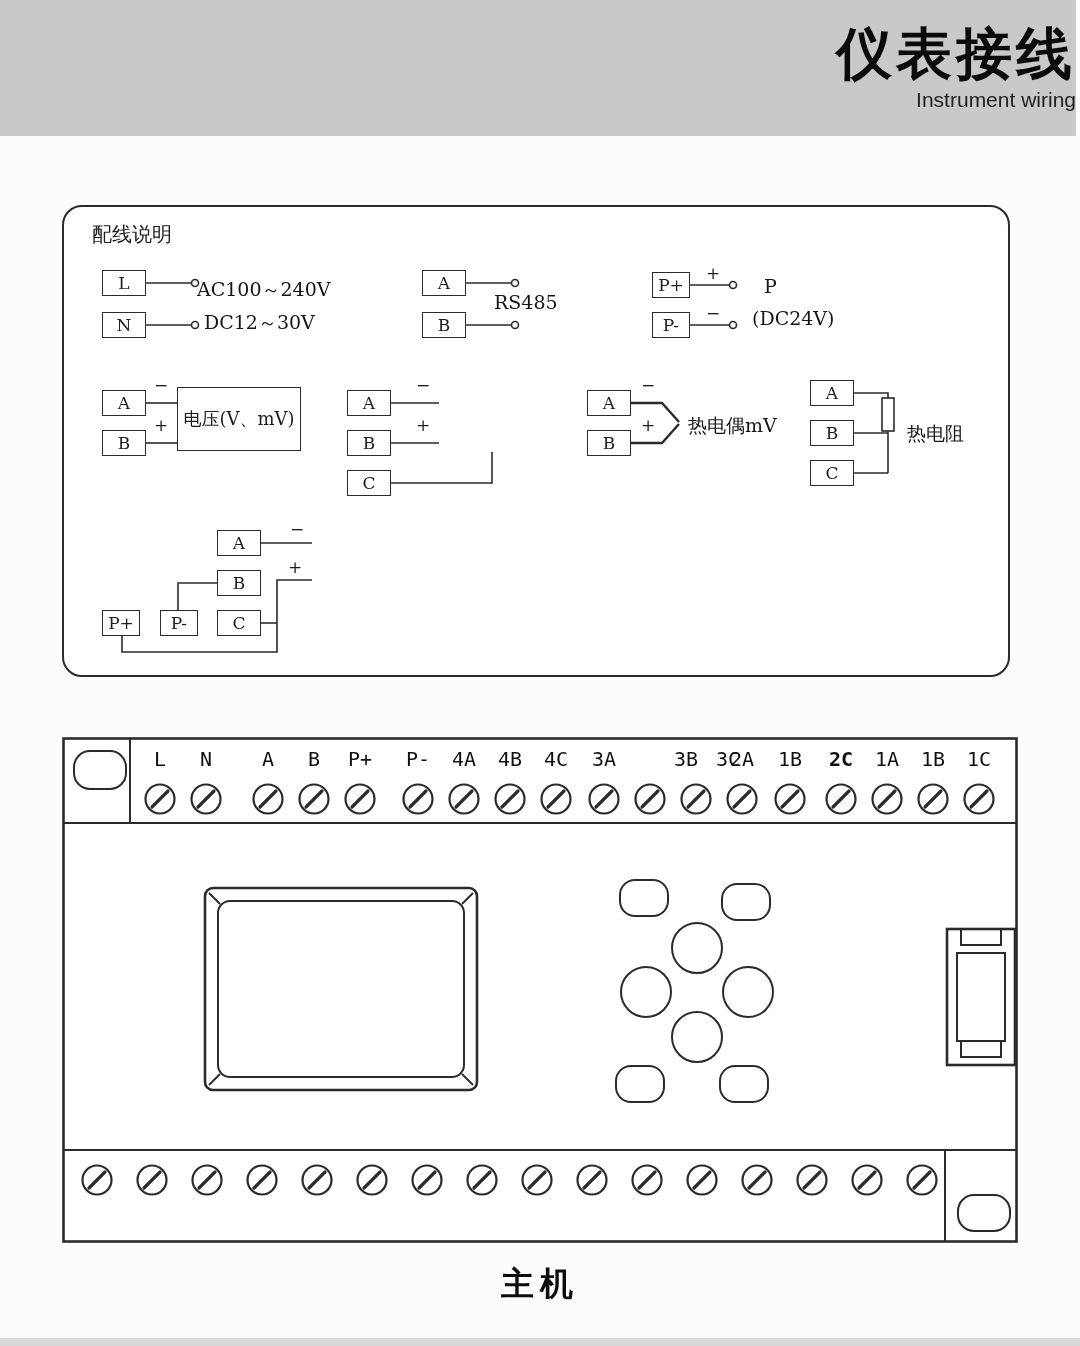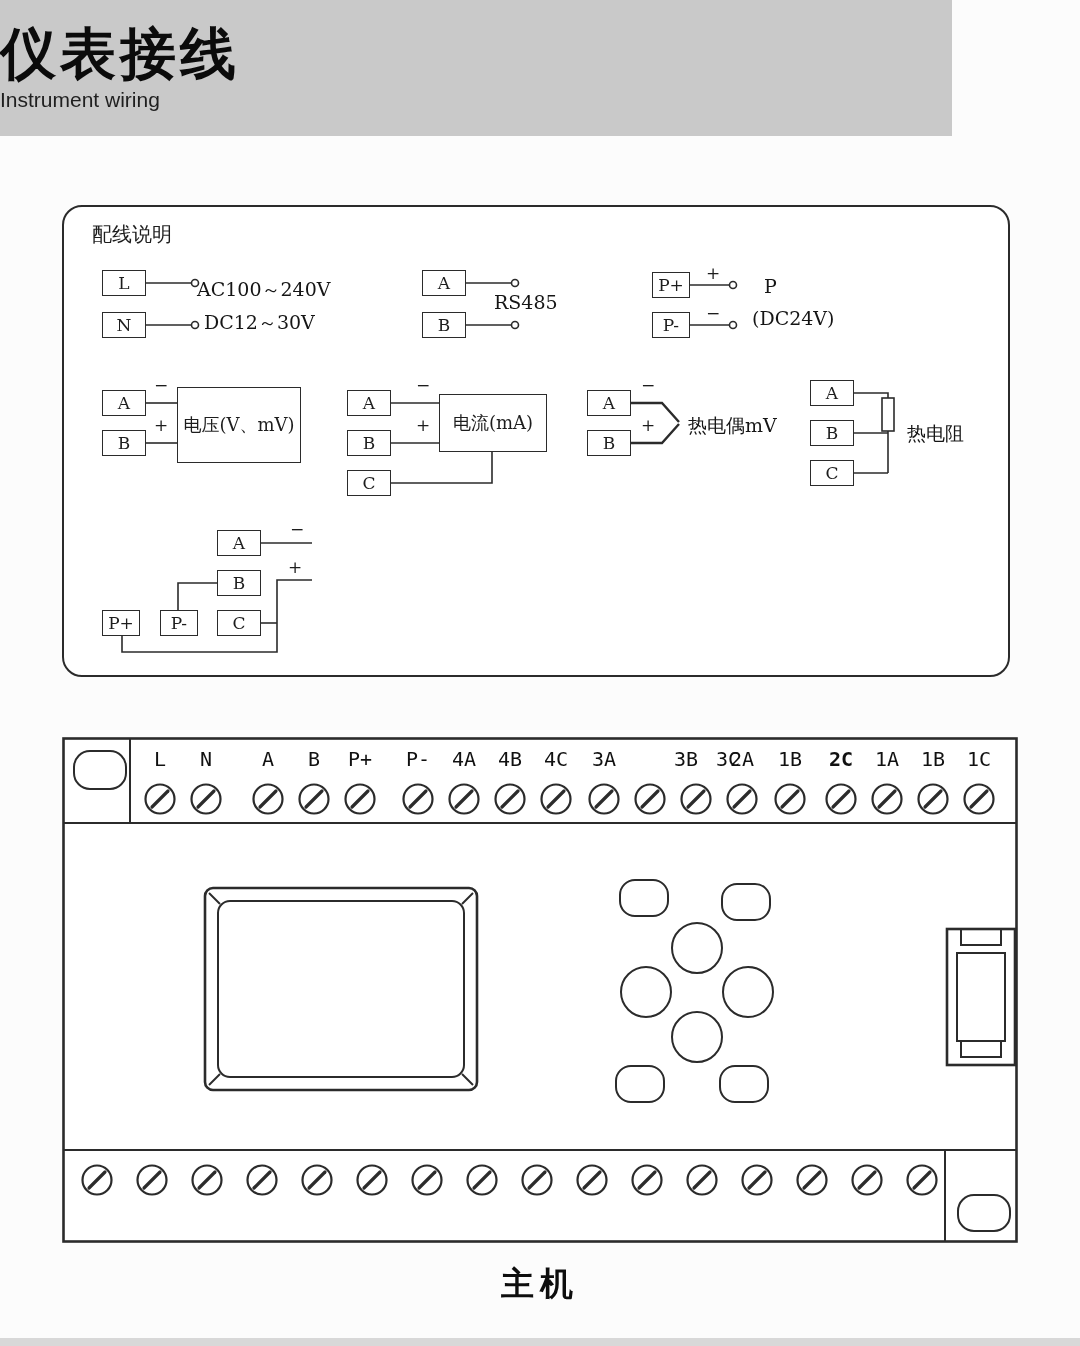--- a/index.html
+++ b/index.html
@@ -1,21 +1,21 @@
 <!DOCTYPE html>
 <html><head>
 <meta charset="utf-8">
 <style>
   *{box-sizing:border-box;margin:0;padding:0}
   html,body{background:#ffffff}
   body{width:1080px;margin:0;font-family:"Liberation Sans","DejaVu Sans",sans-serif;color:#1d1d1d}
   .page{position:relative;width:1080px;height:1346px;background:#fcfcfc;overflow:hidden}
 
   
-  .banner{position:absolute;left:0;top:0;width:952px;height:136px;background:#c9c9c9;text-align:left}
+  .banner{position:absolute;left:0;top:0;width:1076px;height:136px;background:#c9c9c9;text-align:right}
   .banner h1{padding-top:26px;font-size:56px;line-height:1;font-weight:bold;letter-spacing:4px;color:#0b0b0b;
              font-family:"DejaVu Sans","Liberation Sans",sans-serif}
   .banner .sub{margin-top:6px;font-size:21px;color:#1f1f1f}
 
   
   .panel{position:absolute;left:62px;top:205px;width:948px;height:472px;border:2px solid #2b2b2b;
          border-radius:20px;background:#ffffff}
   .panel .wires{position:absolute;left:0;top:0;width:948px;height:472px;pointer-events:none}
   .panel-title{position:absolute;left:28px;top:14px;font-size:20px;z-index:2;
                font-family:"DejaVu Serif","Liberation Serif",serif}
@@ -113,28 +113,27 @@
     <div class="tbox w38" style="left:588px;top:105px">P-</div>
     <div class="sign" style="left:642px;top:56px">+</div>
     <div class="sign" style="left:642px;top:96px">−</div>
     <div class="wtext" style="left:700px;top:68px">P</div>
     <div class="wtext" style="left:688px;top:100px">(DC24V)</div>
 
     <div class="tbox" style="left:38px;top:183px">A</div>
     <div class="tbox" style="left:38px;top:223px">B</div>
     <div class="sign" style="left:90px;top:168px">−</div>
     <div class="sign" style="left:90px;top:208px">+</div>
-    <div class="fbox" style="left:113px;top:180px;width:124px;height:76px">电压(V、mV)</div>
+    <div class="fbox" style="left:113px;top:180px;width:124px;height:64px">电压(V、mV)</div>
 
     <div class="tbox" style="left:283px;top:183px">A</div>
     <div class="tbox" style="left:283px;top:223px">B</div>
     <div class="tbox" style="left:283px;top:263px">C</div>
     <div class="sign" style="left:352px;top:168px">−</div>
     <div class="sign" style="left:352px;top:208px">+</div>
-    <div class="fbox" style="left:375px;top:187px;width:108px;height:58px">电流(mA)</div>
 
     <div class="tbox" style="left:523px;top:183px">A</div>
     <div class="tbox" style="left:523px;top:223px">B</div>
     <div class="sign" style="left:577px;top:168px">−</div>
     <div class="sign" style="left:577px;top:208px">+</div>
     <div class="wtext" style="left:624px;top:206px">热电偶mV</div>
 
     <div class="tbox" style="left:746px;top:173px">A</div>
     <div class="tbox" style="left:746px;top:213px">B</div>
     <div class="tbox" style="left:746px;top:253px">C</div>

